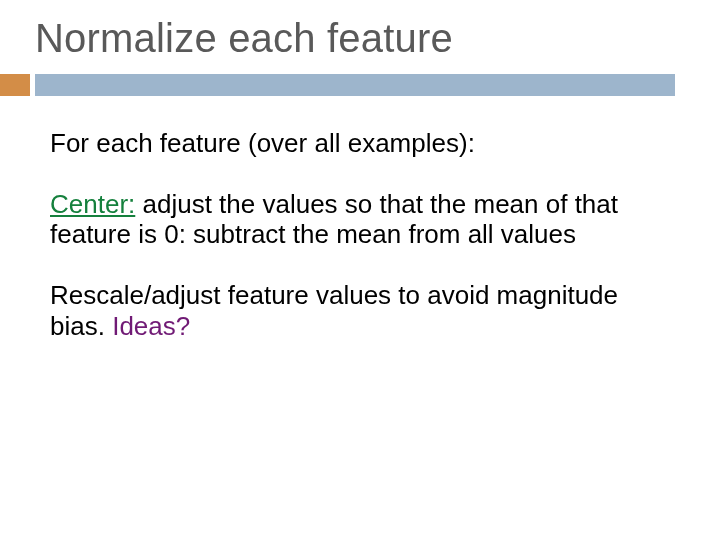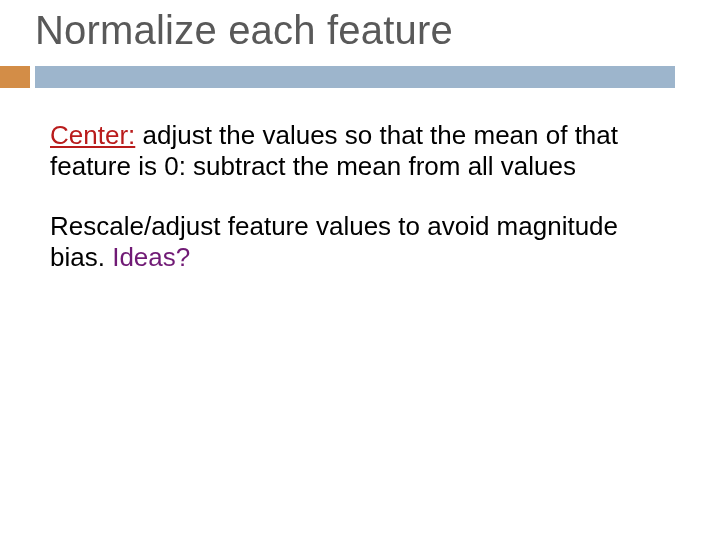--- a/index.html
+++ b/index.html
@@ -10,20 +10,21 @@
     background: #ffffff;
     font-family: Arial, Helvetica, sans-serif;
     color: #000000;
     overflow: hidden;
   }
   .slide {
     position: relative;
     width: 720px;
     height: 465px;
     box-sizing: border-box;
+    margin-top: 8px;
   }
   .title {
     position: absolute;
     left: 35px;
     top: 8px;
     font-size: 40px;
     color: #595959;
     font-weight: 400;
     letter-spacing: 0.2px;
   }
@@ -56,41 +57,42 @@
     top: 120px;
     width: 600px;
     font-size: 26px;
     line-height: 1.18;
     color: #000000;
   }
   .para {
     margin-bottom: 30px;
   }
   .center-label {
-    color: #b91c1c;
+    color: #15803d;
     text-decoration: underline;
   }
   .ideas {
     color: #701a75;
   }
 </style>
 </head>
 <body>
 
 <div class="slide">
 
   <div class="title">Normalize each feature</div>
 
   <div class="bar-row">
     <div class="bar-orange"></div>
     <div class="bar-blue"></div>
   </div>
 
   <div class="body">
 
+    <div class="para">For each feature (over all examples):</div>
 
     <div class="para"><span class="center-label">Center:</span><span>  adjust the values so that the mean of that feature is 0: subtract the mean from all values</span></div>
 
     <div class="para"><span>Rescale/adjust feature values to avoid magnitude bias.  </span><span class="ideas">Ideas?</span></div>
 
   </div>
 
 </div>
 
 </body></html>

